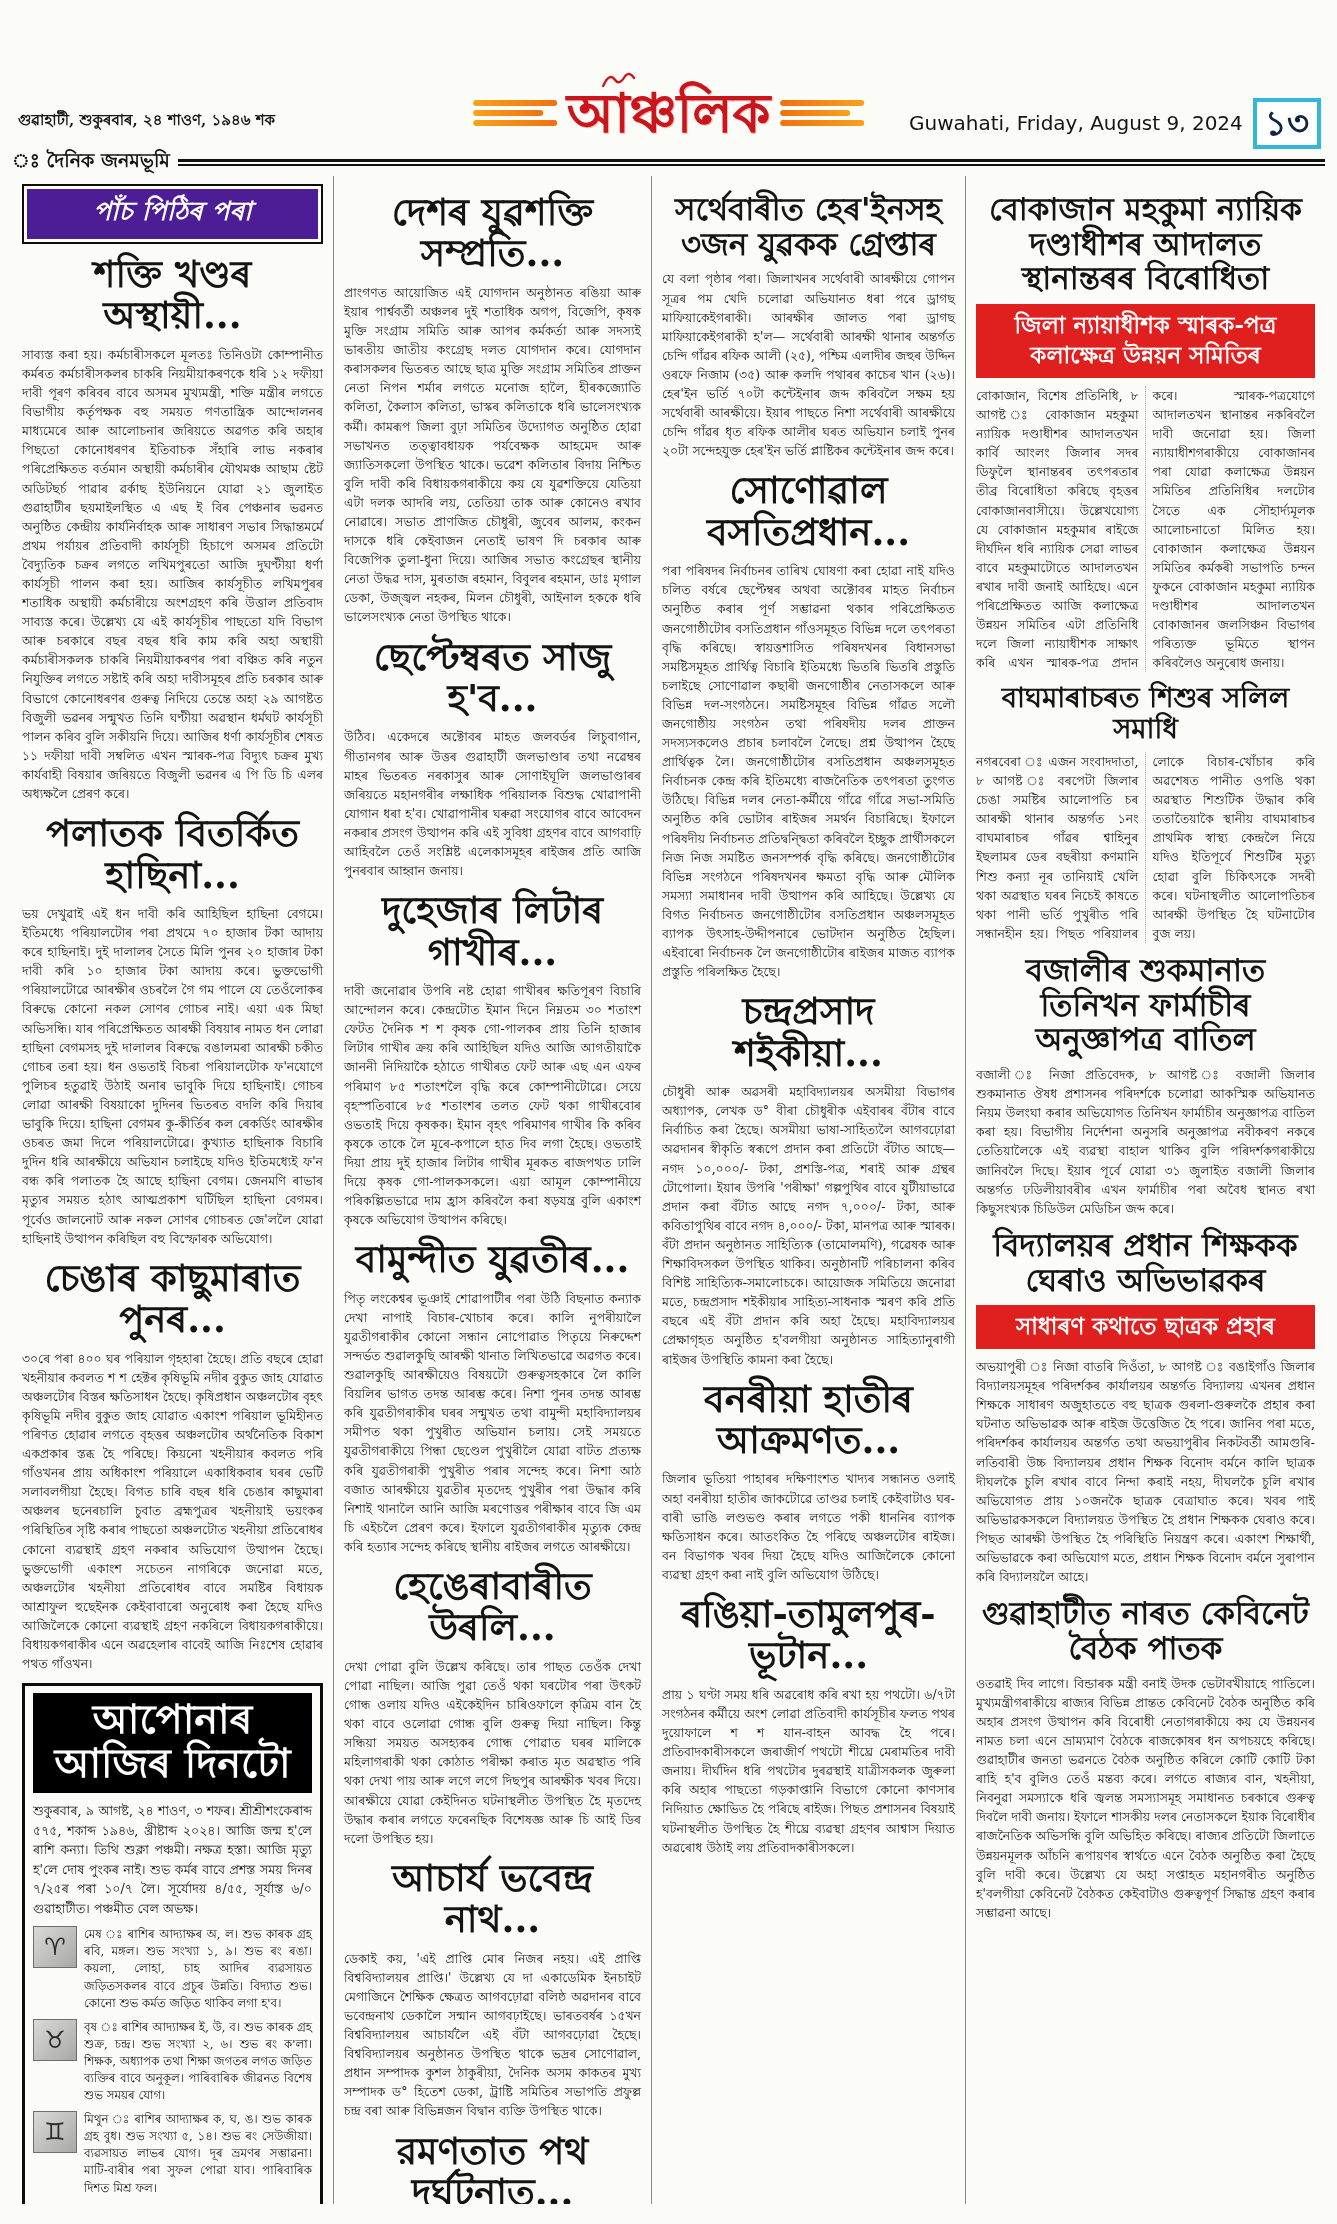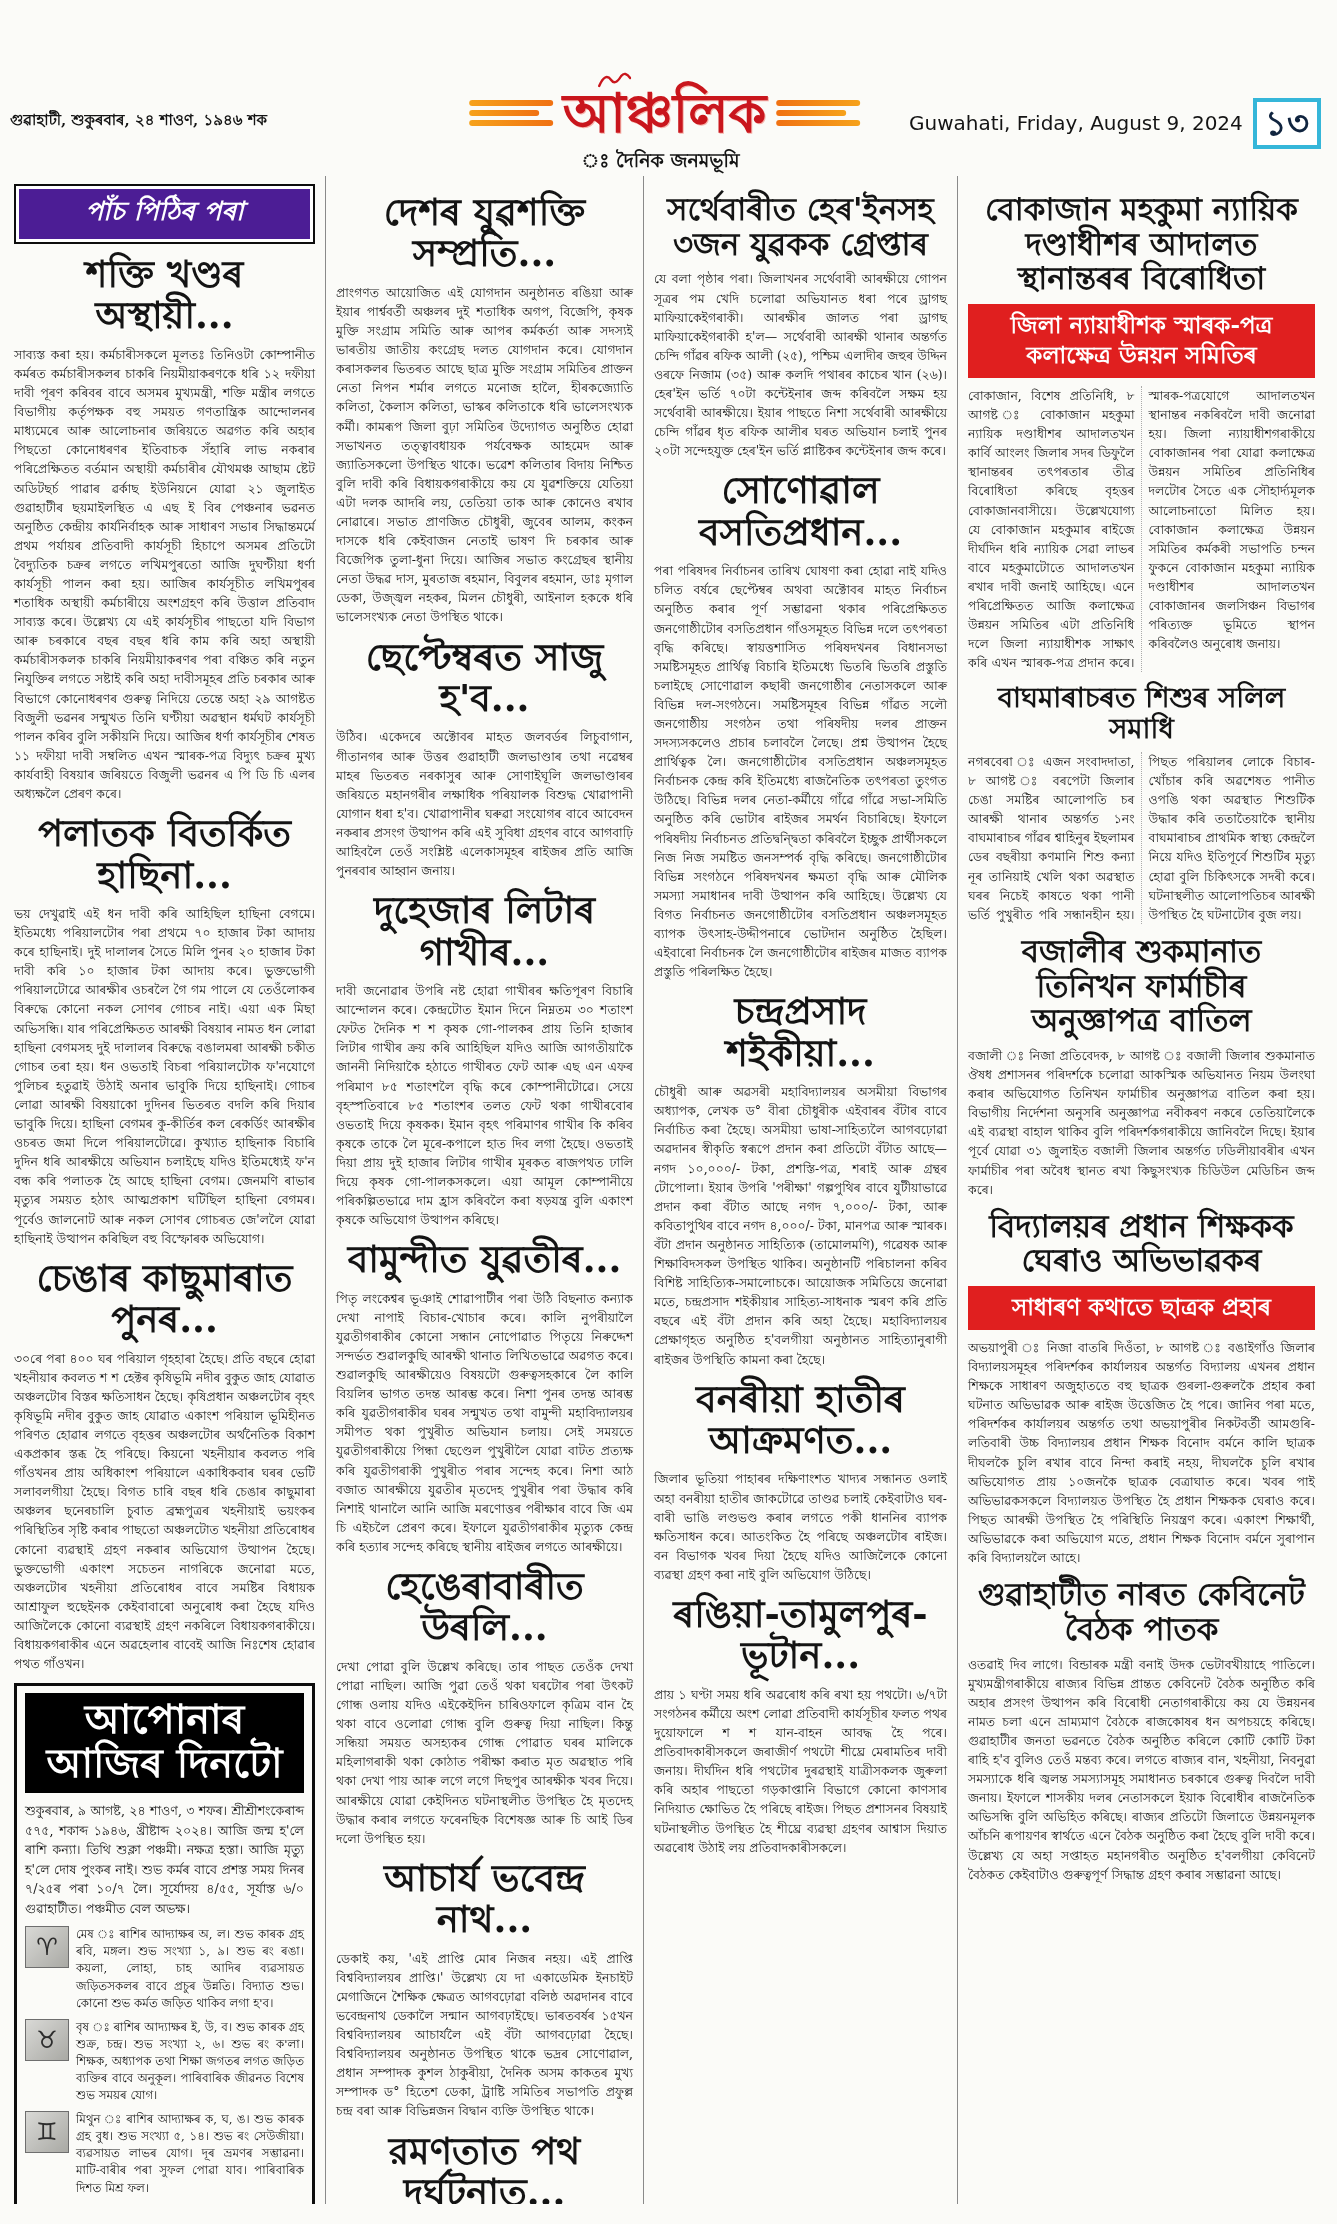--- a/index.html
+++ b/index.html
@@ -1,23 +1,23 @@
 <!DOCTYPE html>
 <html><head>
 <meta charset="utf-8">
 <style>
   * { margin:0; padding:0; box-sizing:border-box; }
   html,body { width:1337px; height:2224px; overflow:hidden; background:#fbfbf8; color:#141414;
     font-family:"DejaVu Serif","Liberation Serif",serif; }
-  .page { width:1337px; height:2224px; padding:58px 12px 10px 4px; position:relative; }
+  .page { width:1337px; height:2224px; padding:58px 12px 10px 12px; position:relative; }
 
   
   .hdr { position:relative; height:118px; }
   .hdr-left-date { position:absolute; left:6px; top:50px; font-size:15px; font-weight:bold; }
-  .paper-name-row { position:absolute; left:0; top:88px; width:100%; display:flex; align-items:center;flex-direction:column; }
+  .paper-name-row { position:absolute; left:0; top:88px; width:100%; display:flex; align-items:center; }
   .paper-name { font-size:19px; font-weight:bold; white-space:nowrap; padding-right:8px; }
   .double-rule { flex:1; border-top:3px solid #111; border-bottom:2px solid #111; height:7px; }
   .masthead { position:absolute; left:50%; top:28px; transform:translateX(-50%);
     display:flex; align-items:center; gap:10px; }
   .mast-title { color:#c9161d; font-size:54px; font-weight:bold; line-height:1;
     text-shadow:1px 1px 0 #f5b5ad; position:relative; }
   .flame { position:absolute; top:-16px; left:34px; width:34px; height:18px; }
   .bars { display:flex; flex-direction:column; gap:4px; }
   .bars span { display:block; height:6px; width:84px; border-radius:3px;
     background:linear-gradient(90deg,#f6a21b,#f07112); }

